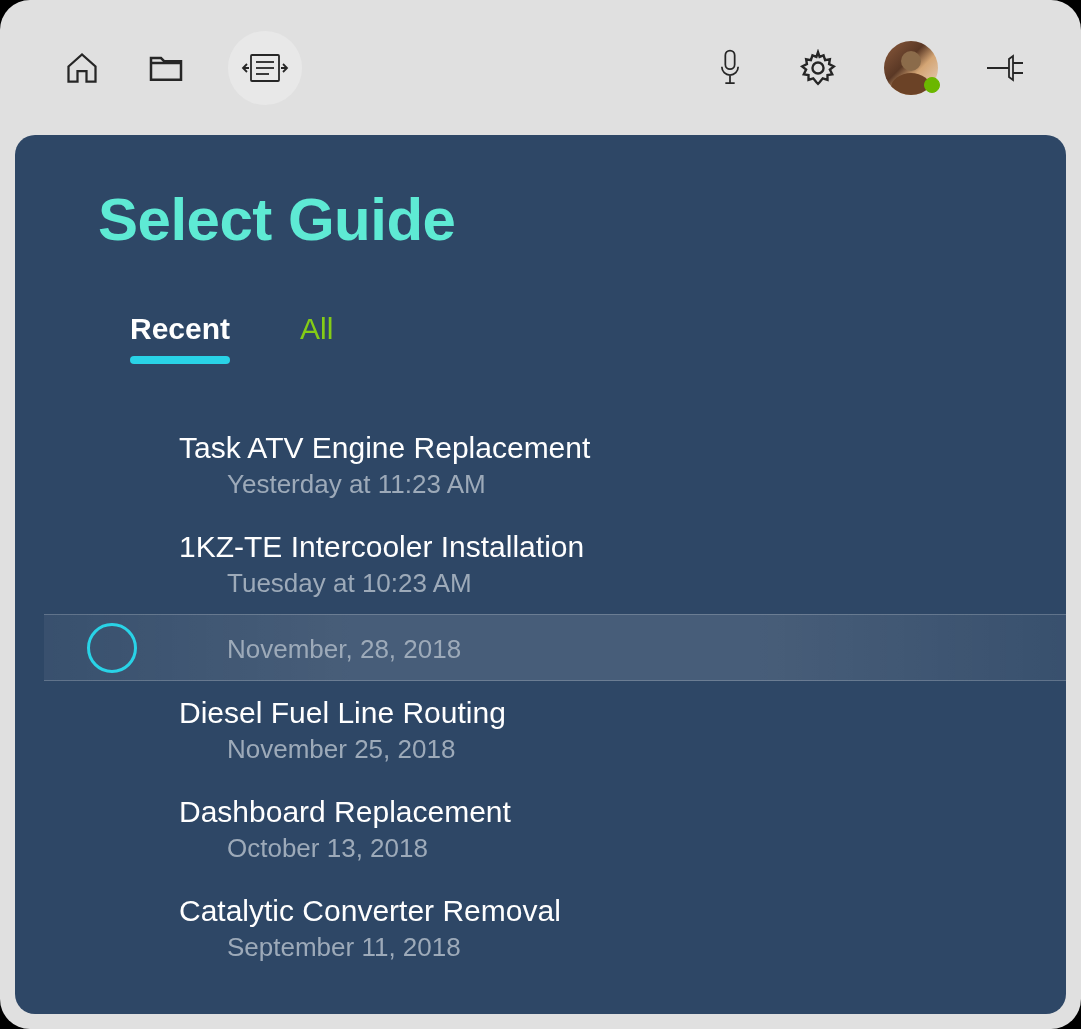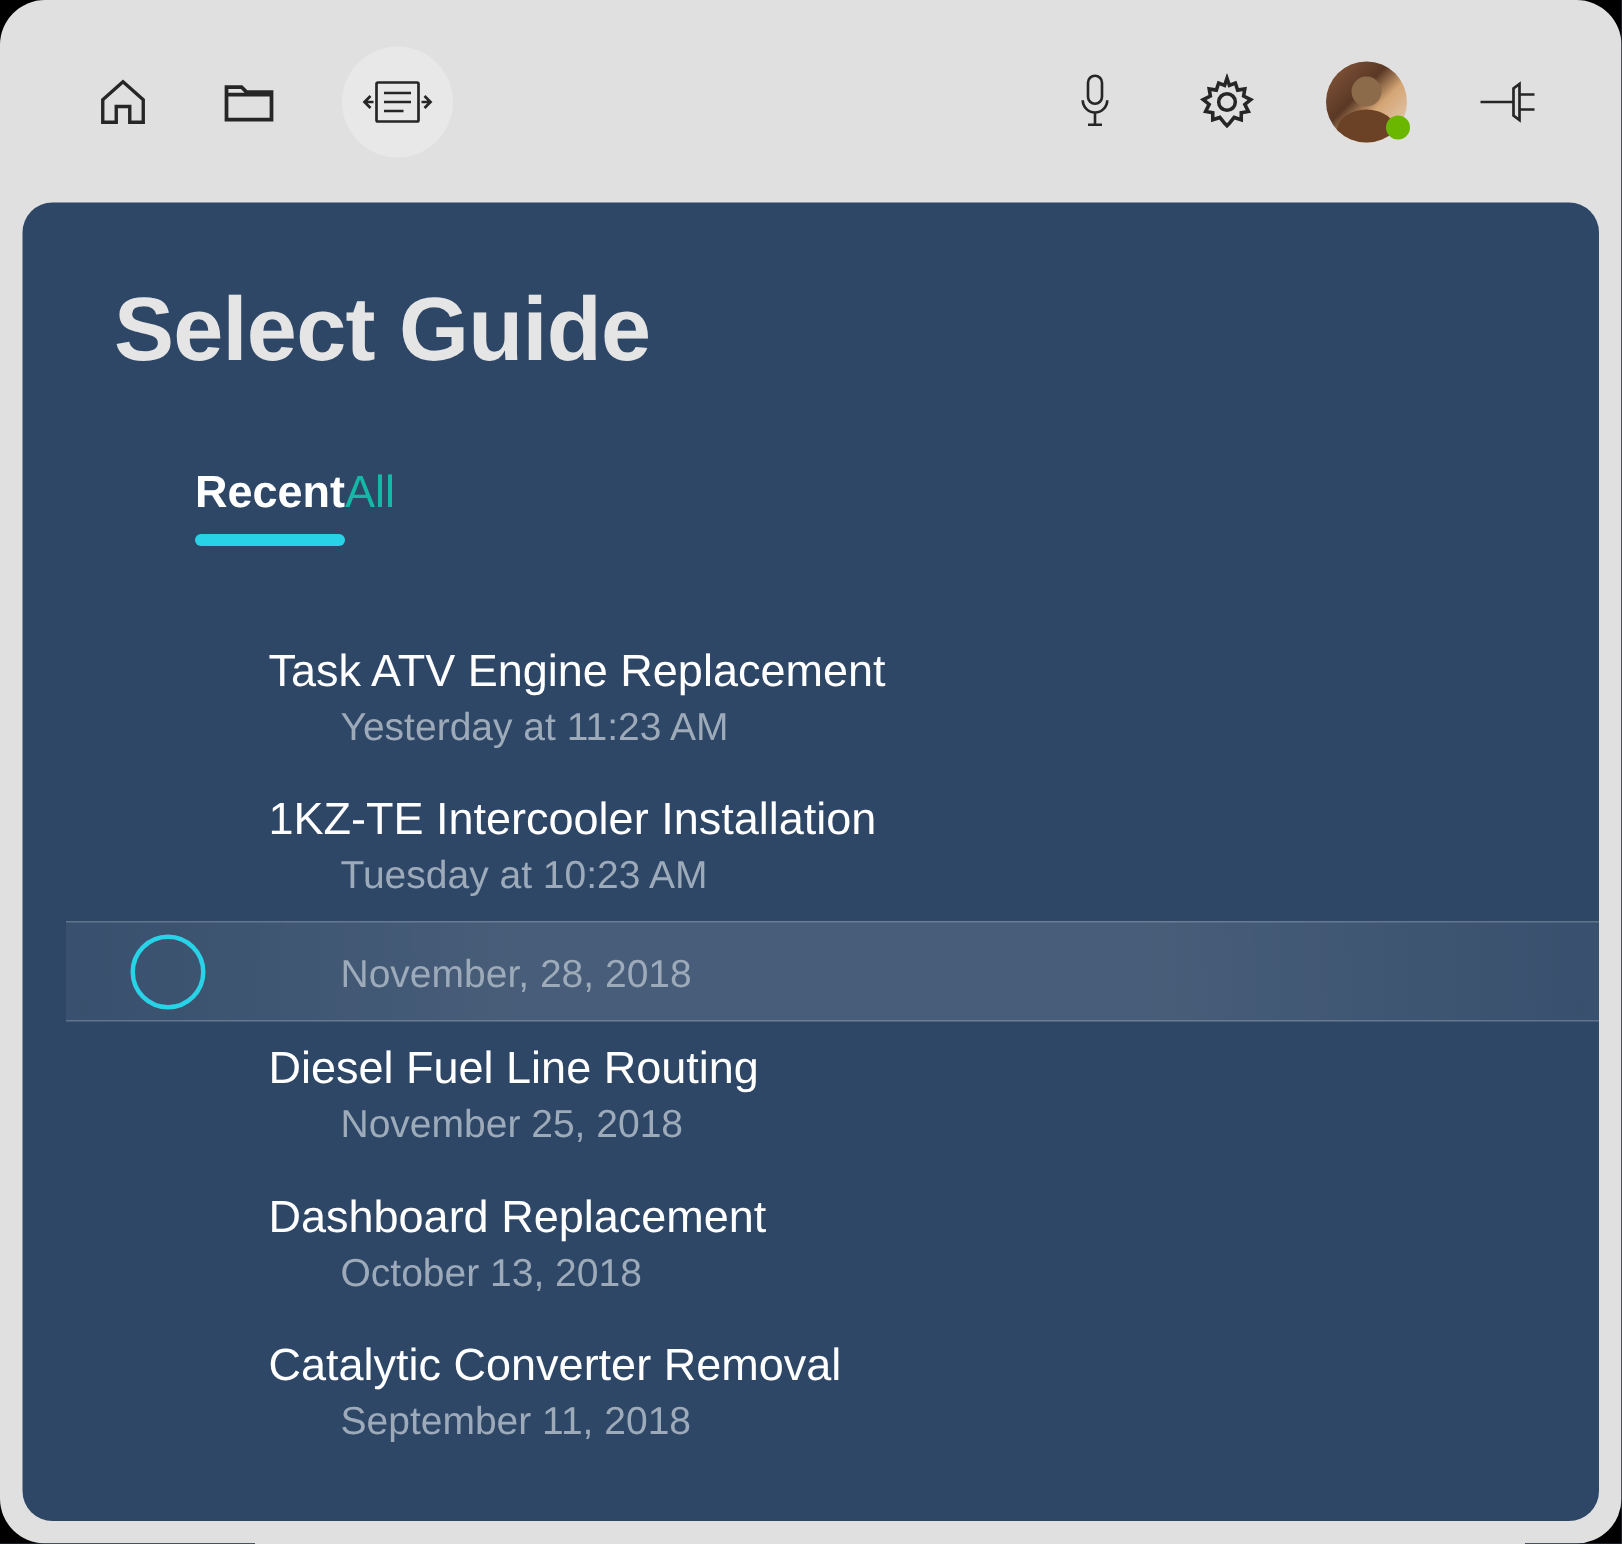--- a/index.html
+++ b/index.html
@@ -104,32 +104,33 @@
       top: 135px;
       bottom: 15px;
       background: #2e4766;
       border-radius: 20px;
       padding-top: 50px;
       overflow: hidden;
     }
     .panel-title {
       font-size: 60px;
       font-weight: 700;
-      color: #e5e5e5;
-      padding-left: 61px;
+      color: #5eead4;
+      padding-left: 83px;
       letter-spacing: -0.5px;
     }
     .tabs {
       display: flex;
+      gap: 70px;
       padding-left: 115px;
       margin-top: 58px;
     }
     .tab {
       font-size: 30px;
-      color: #14b8a6;
+      color: #84cc16;
       cursor: pointer;
       position: relative;
       padding-bottom: 14px;
     }
     .tab.active {
       color: #fff;
       font-weight: 600;
     }
     .tab.active::after {
       content: '';

